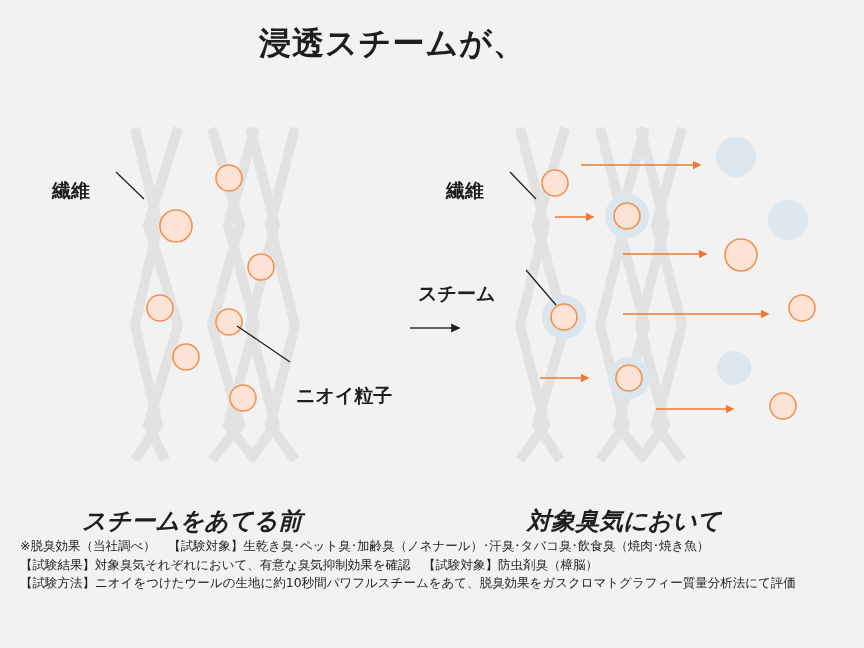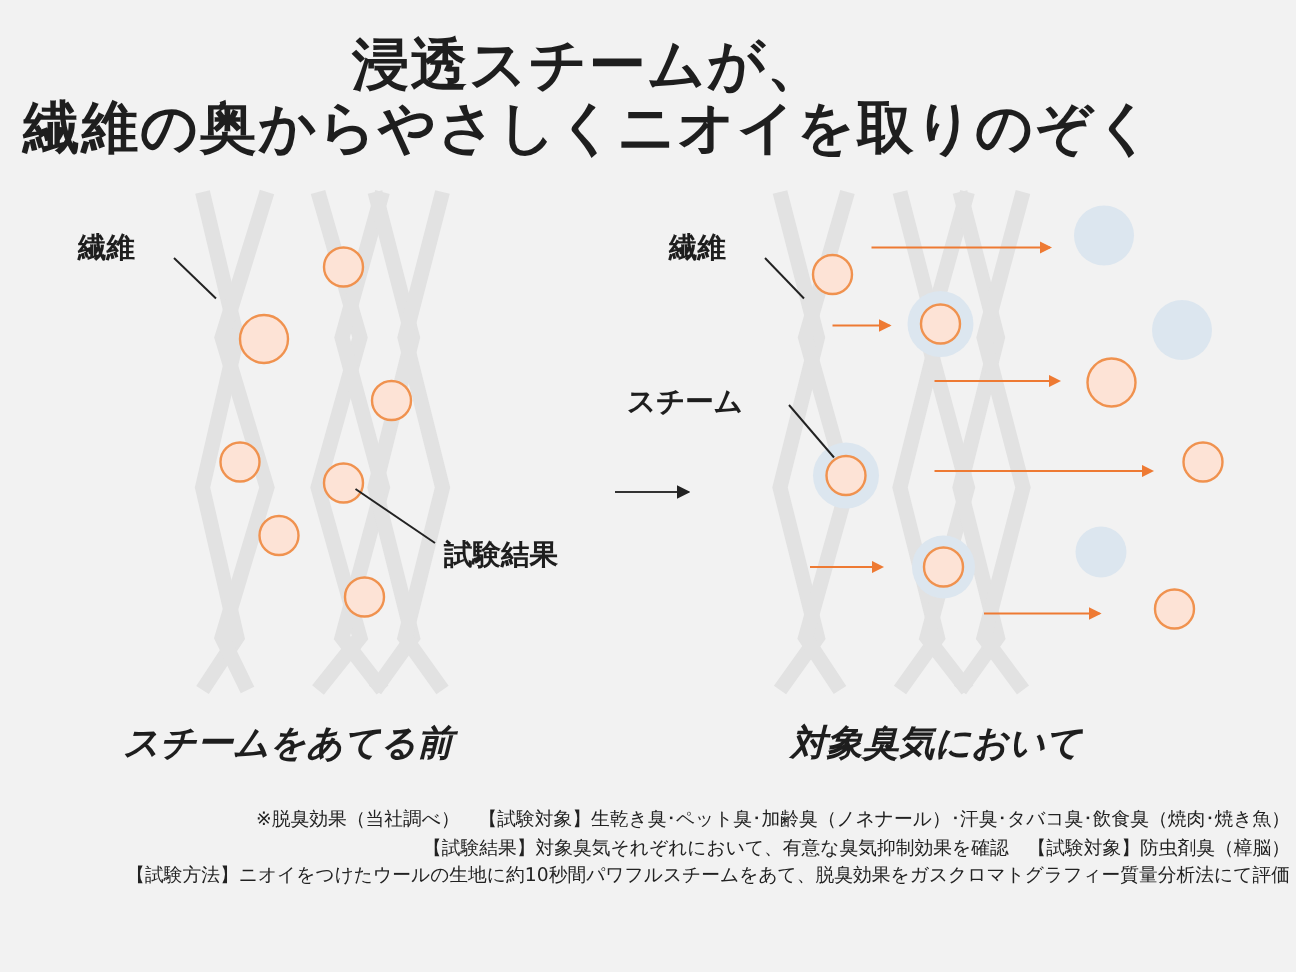--- a/index.html
+++ b/index.html
@@ -5,30 +5,30 @@
     html, body { margin: 0; padding: 0; }
     body {
       width: 864px; height: 648px; overflow: hidden;
       background: #f2f2f2;
       font-family: "DejaVu Sans", sans-serif;
       color: #1a1a1a;
       position: relative;
     }
     .title {
       position: absolute; left: 0; top: 22px; width: 785px;
-      text-align: center; font-weight: bold; font-size: 38px; line-height: 42px;
+      text-align: center; font-weight: bold; font-size: 32px; line-height: 42px;
       letter-spacing: 1px; color: #1e1e1e;
     }
     #diagram { position: absolute; left: 0; top: 0; }
-    .lbl { position: absolute; font-weight: bold; color: #1e1e1e; white-space: nowrap; }
+    .lbl { position: absolute; font-weight: bold; color: #1e1e1e; white-space: nowrap; margin-top: 26px; }
     .lbl-sm { font-size: 19px; }
     .lbl-cap { font-size: 24px; font-style: italic; }
     .notes {
       position: absolute; left: 20px; top: 537px; width: 840px;
-      font-size: 12.5px; line-height: 18.6px; color: #222; white-space: nowrap; text-align: right;
+      font-size: 12.5px; line-height: 18.6px; color: #222; white-space: nowrap;
     }
     .notes div { margin: 0; }
   </style>
 </head>
 <body>
 
 <svg id="diagram" width="864" height="648" viewBox="0 0 864 648">
   <defs>
     <marker id="ah-orange" markerWidth="6" markerHeight="6" refX="5" refY="3" orient="auto">
       <path d="M0,0 L6,3 L0,6 Z" fill="#ee7a33"></path>
@@ -102,25 +102,24 @@
   </g>
 
   <g stroke="#222" stroke-width="1.3">
     <line x1="510" y1="172" x2="536" y2="199"></line>
     <line x1="526" y1="270" x2="556" y2="305"></line>
   </g>
 </svg>
 
 <div class="title">
   <div>浸透スチームが、</div>
-  <div>繊維の奥からやさしくニオイを取りのぞく</div>
 </div>
 
 <div class="lbl lbl-sm" style="left:52px; top:152px;">繊維</div>
-<div class="lbl lbl-sm" style="left:293px; top:357px; background:#f2f2f2; padding:0 3px;">試験結果</div>
+<div class="lbl lbl-sm" style="left:293px; top:357px; background:#f2f2f2; padding:0 3px;">ニオイ粒子</div>
 <div class="lbl lbl-cap" style="left:82px; top:479px;">スチームをあてる前</div>
 
 <div class="lbl lbl-sm" style="left:446px; top:152px;">繊維</div>
 <div class="lbl lbl-sm" style="left:418px; top:255px;">スチーム</div>
 <div class="lbl lbl-cap" style="left:527px; top:479px;">対象臭気において</div>
 
 <div class="notes">
   <div>※脱臭効果（当社調べ）　【試験対象】生乾き臭･ペット臭･加齢臭（ノネナール）･汗臭･タバコ臭･飲食臭（焼肉･焼き魚）</div>
   <div>【試験結果】対象臭気それぞれにおいて、有意な臭気抑制効果を確認　【試験対象】防虫剤臭（樟脳）</div>
   <div>【試験方法】ニオイをつけたウールの生地に約10秒間パワフルスチームをあて、脱臭効果をガスクロマトグラフィー質量分析法にて評価</div>

